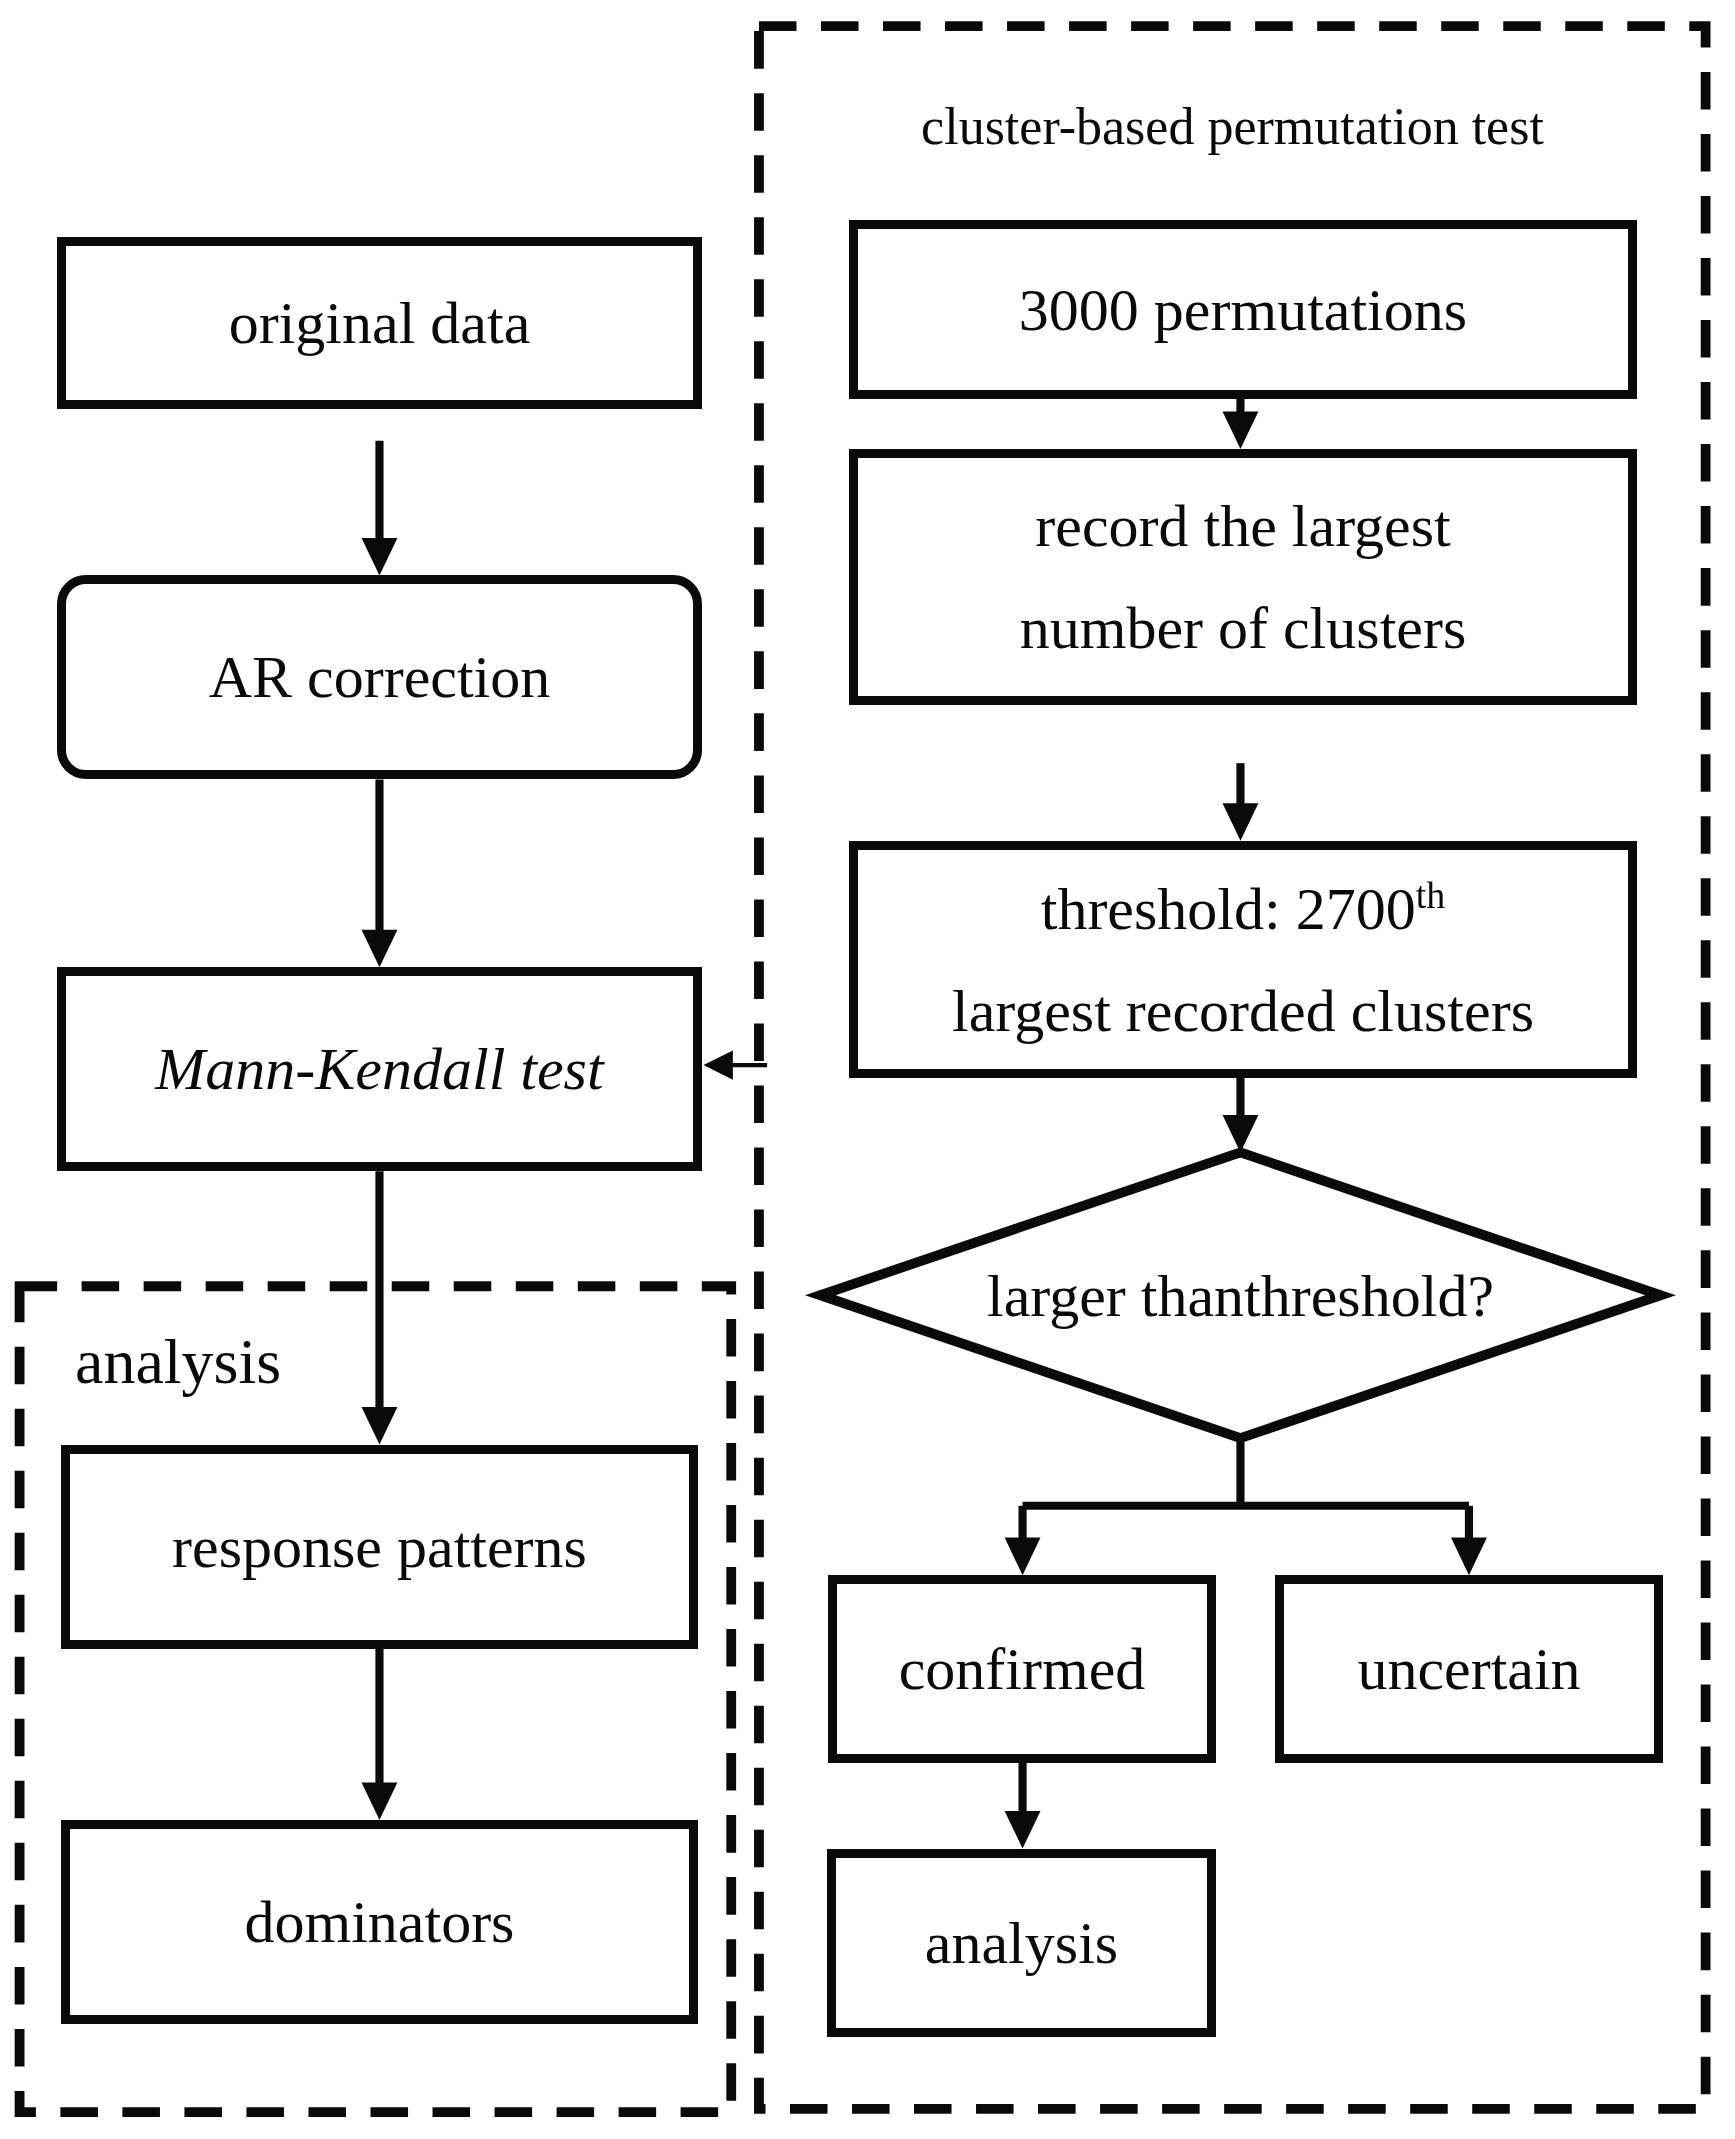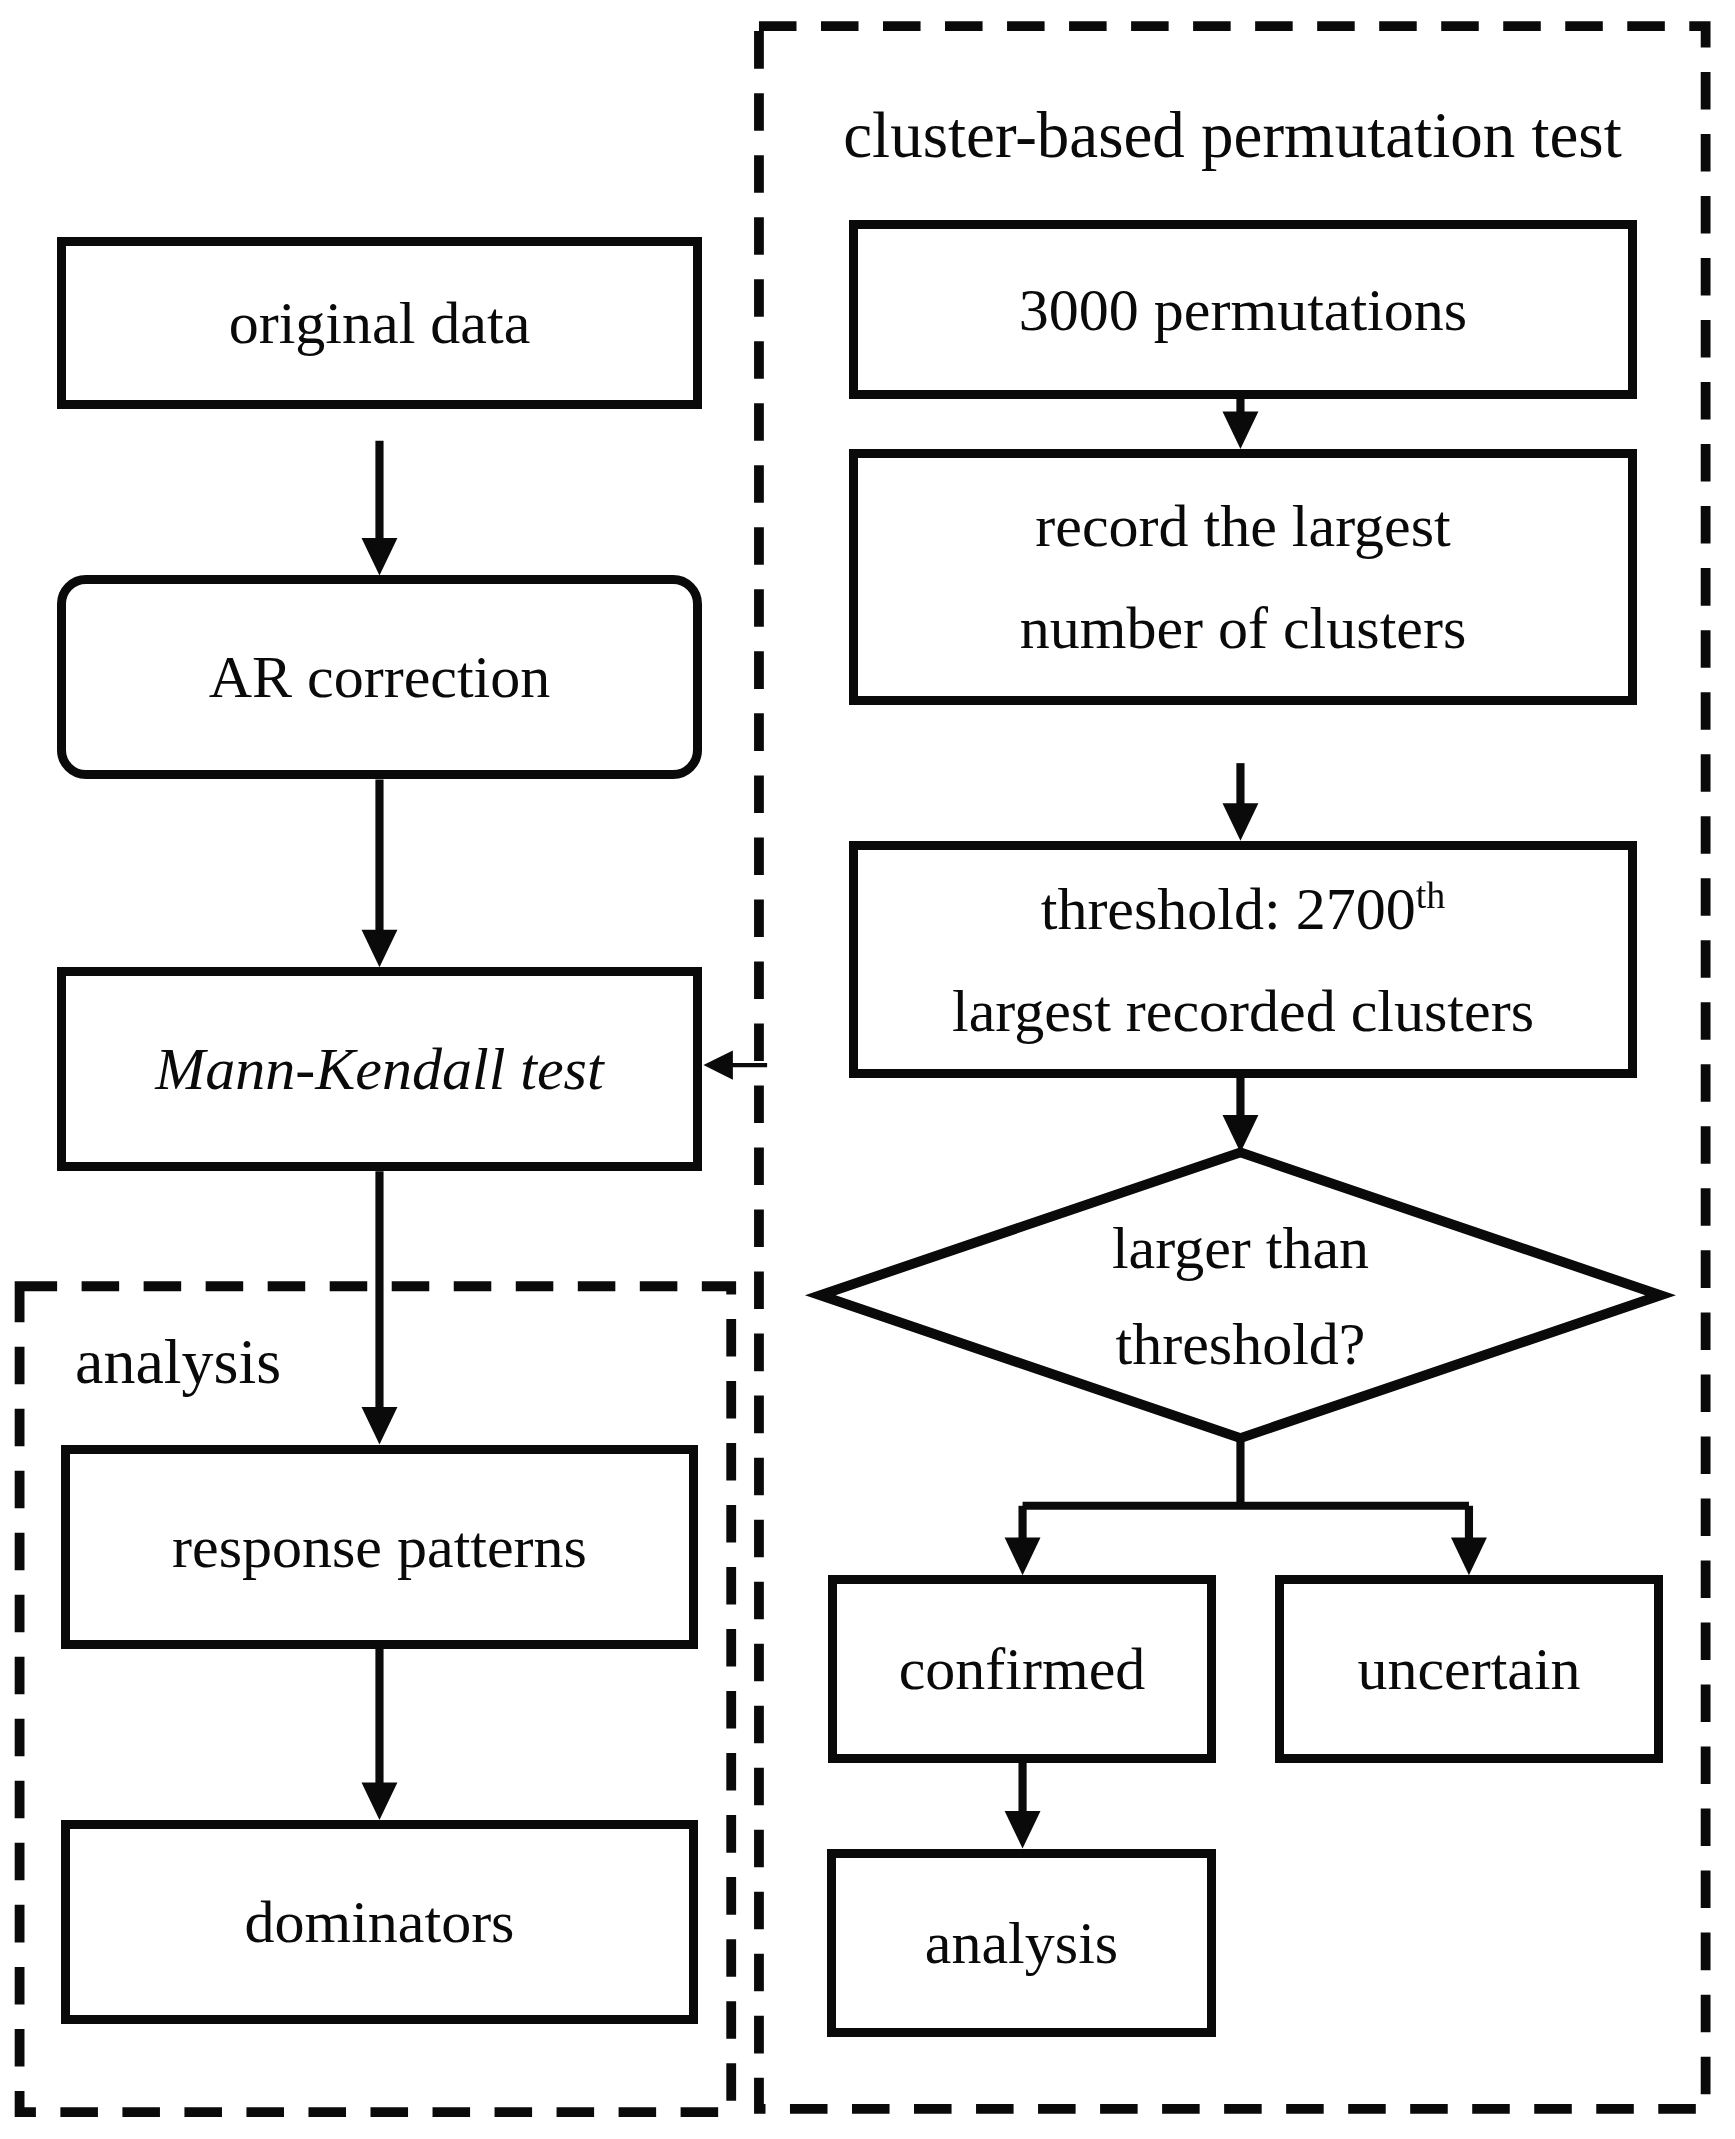--- a/index.html
+++ b/index.html
@@ -45,34 +45,34 @@
   }
   .float-label {
     position: absolute;
     font-size: 64px;
     line-height: 1.2;
     z-index: 2;
     white-space: nowrap;
   }
   .group-title {
     position: absolute;
-    font-size: 65px;
+    font-size: 52px;
     line-height: 1.2;
     text-align: center;
     z-index: 2;
     white-space: nowrap;
   }
   .decision-label {
     position: absolute;
     left: 955px;
     top: 1177px;
     width: 571px;
     height: 237px;
     display: flex;
-    flex-direction: column;
+    flex-direction: row;
     align-items: center;
     justify-content: center;
     text-align: center;
     font-size: 60px;
     line-height: 1.6;
     z-index: 3;
   }
   svg { display: block; }
 </style>
 </head>

